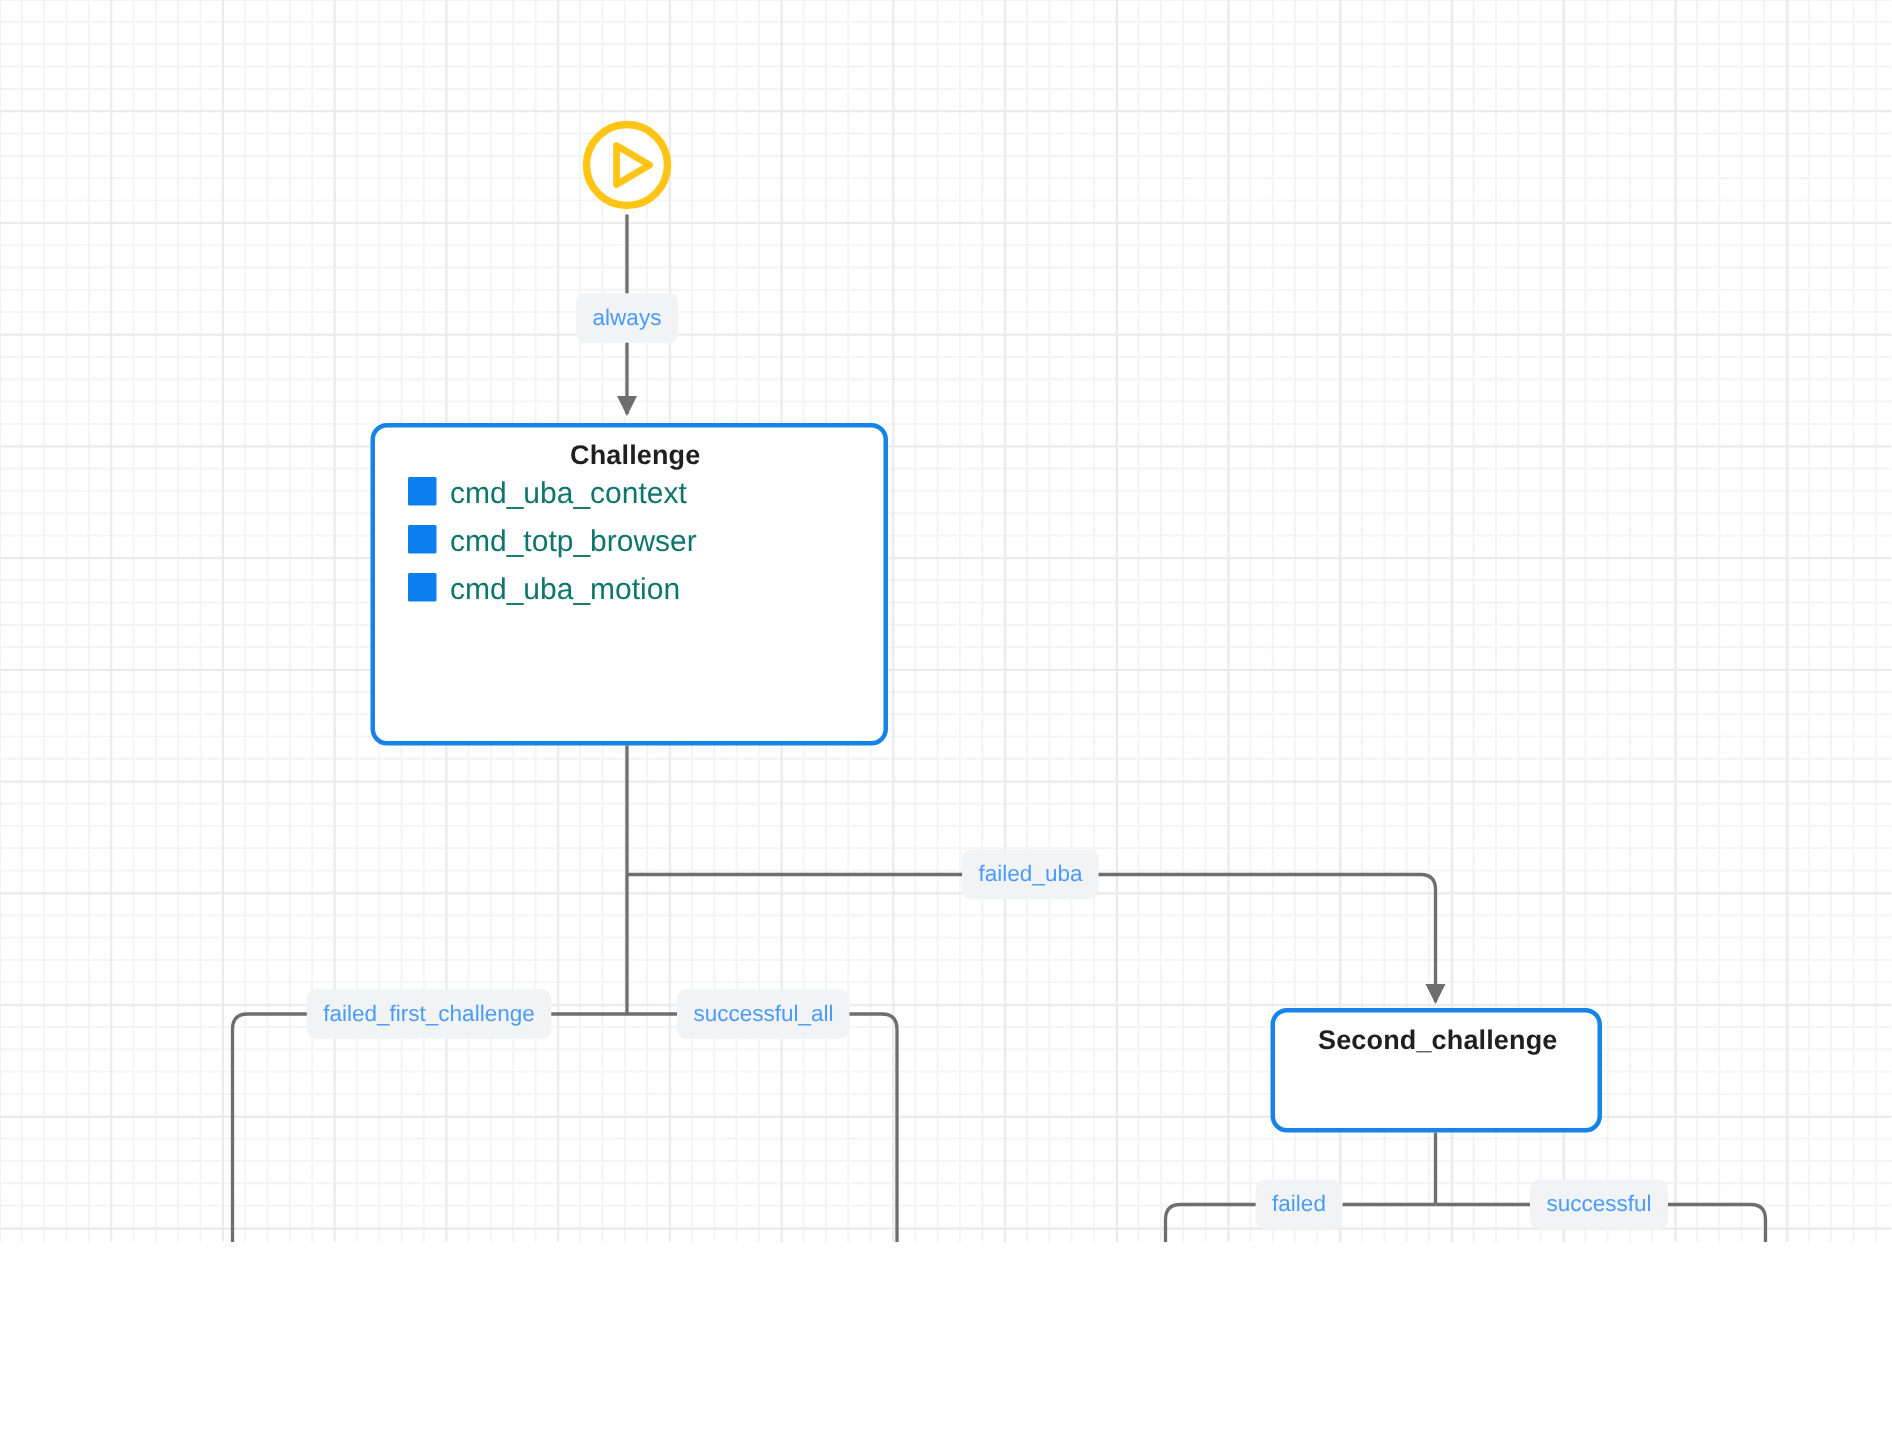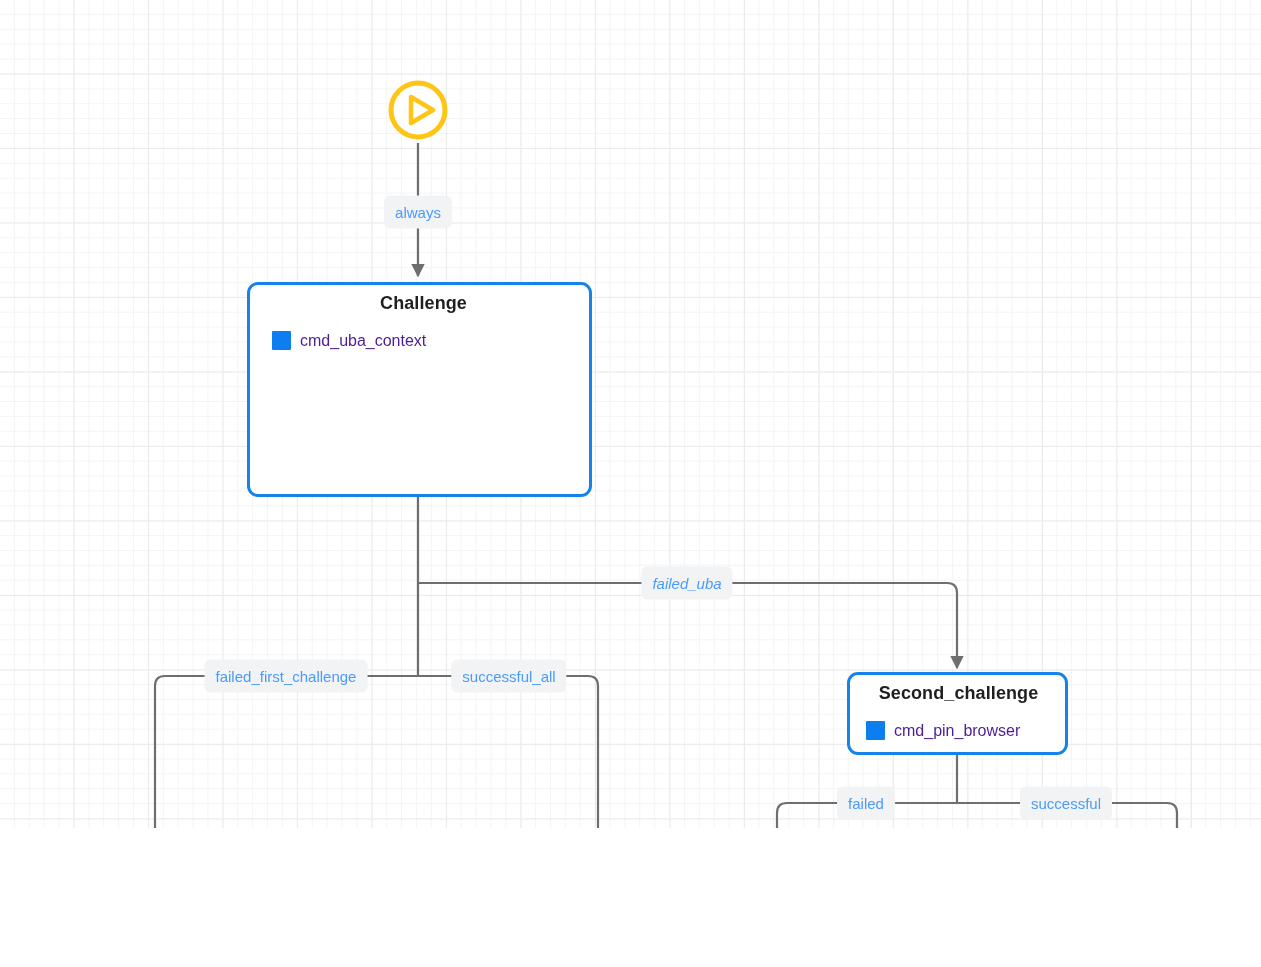--- a/index.html
+++ b/index.html
@@ -46,25 +46,25 @@
   .node-title {
     text-align: center;
     font-size: 18px;
     font-weight: bold;
     color: #1f1f1f;
     letter-spacing: 0.1px;
     margin-bottom: 4px;
   }
   .node-item {
     display: flex;
-    align-items: flex-end;
+    align-items: flex-start;
     gap: 9px;
     height: 32px;
-    font-size: 16px;
-    color: #4c1d95;
+    font-size: 20px;
+    color: #0f766e;
   }
   .swatch {
     width: 19px;
     height: 19px;
     background: #0d7ef0;
     flex: 0 0 auto;
     border-radius: 1px;
   }
 
   
@@ -124,44 +124,48 @@
 
   <div class="circle-node" style="left:418px; top:110px;">
     <svg width="64" height="64" viewBox="0 0 64 64">
       <circle cx="32" cy="32" r="27" fill="#ffffff" stroke="#ffc516" stroke-width="5"></circle>
       <path d="M 25 19 L 47 32 L 25 45 Z" fill="none" stroke="#ffc516" stroke-width="4.5" stroke-linejoin="round"></path>
     </svg>
   </div>
 
   <div class="edge-label" style="left:418px; top:212px;">always</div>
 
-  <div class="edge-label" style="left:687px; top:583px;font-style:italic;">failed_uba</div>
+  <div class="edge-label" style="left:687px; top:583px;">failed_uba</div>
 
   <div class="edge-label" style="left:286px; top:676px;text-align:center;">failed_first_challenge</div>
 
   <div class="edge-label" style="left:509px; top:676px;">successful_all</div>
 
   <div class="edge-label" style="left:866px; top:803px;">failed</div>
 
   <div class="edge-label" style="left:1066px; top:803px;">successful</div>
 
   <div class="node-box" style="left:247px; top:282px; width:345px; height:215px;padding-left:22px;">
     <div class="node-title">Challenge</div>
     <div class="node-item">
       <span class="swatch"></span>
       <span>cmd_uba_context</span>
     </div>
+    <div class="node-item">
+      <span class="swatch"></span>
+      <span>cmd_totp_browser</span>
+    </div>
+    <div class="node-item">
+      <span class="swatch"></span>
+      <span>cmd_uba_motion</span>
+    </div>
   </div>
 
   <div class="node-box" style="left:847px; top:672px; width:221px; height:83px;padding-left:16px;">
     <div class="node-title">Second_challenge</div>
-    <div class="node-item">
-      <span class="swatch"></span>
-      <span>cmd_pin_browser</span>
-    </div>
   </div>
 
   <div class="circle-node" style="left:155px; top:898px;">
     <svg width="66" height="66" viewBox="0 0 66 66">
       <circle cx="33" cy="33" r="28" fill="#ffffff" stroke="#fb5a5f" stroke-width="5"></circle>
       <path d="M 23 23 L 43 43 M 43 23 L 23 43" stroke="#fb5a5f" stroke-width="6" stroke-linecap="round" fill="none"></path>
     </svg>
   </div>
 
   <div class="circle-node" style="left:598px; top:888px;">

